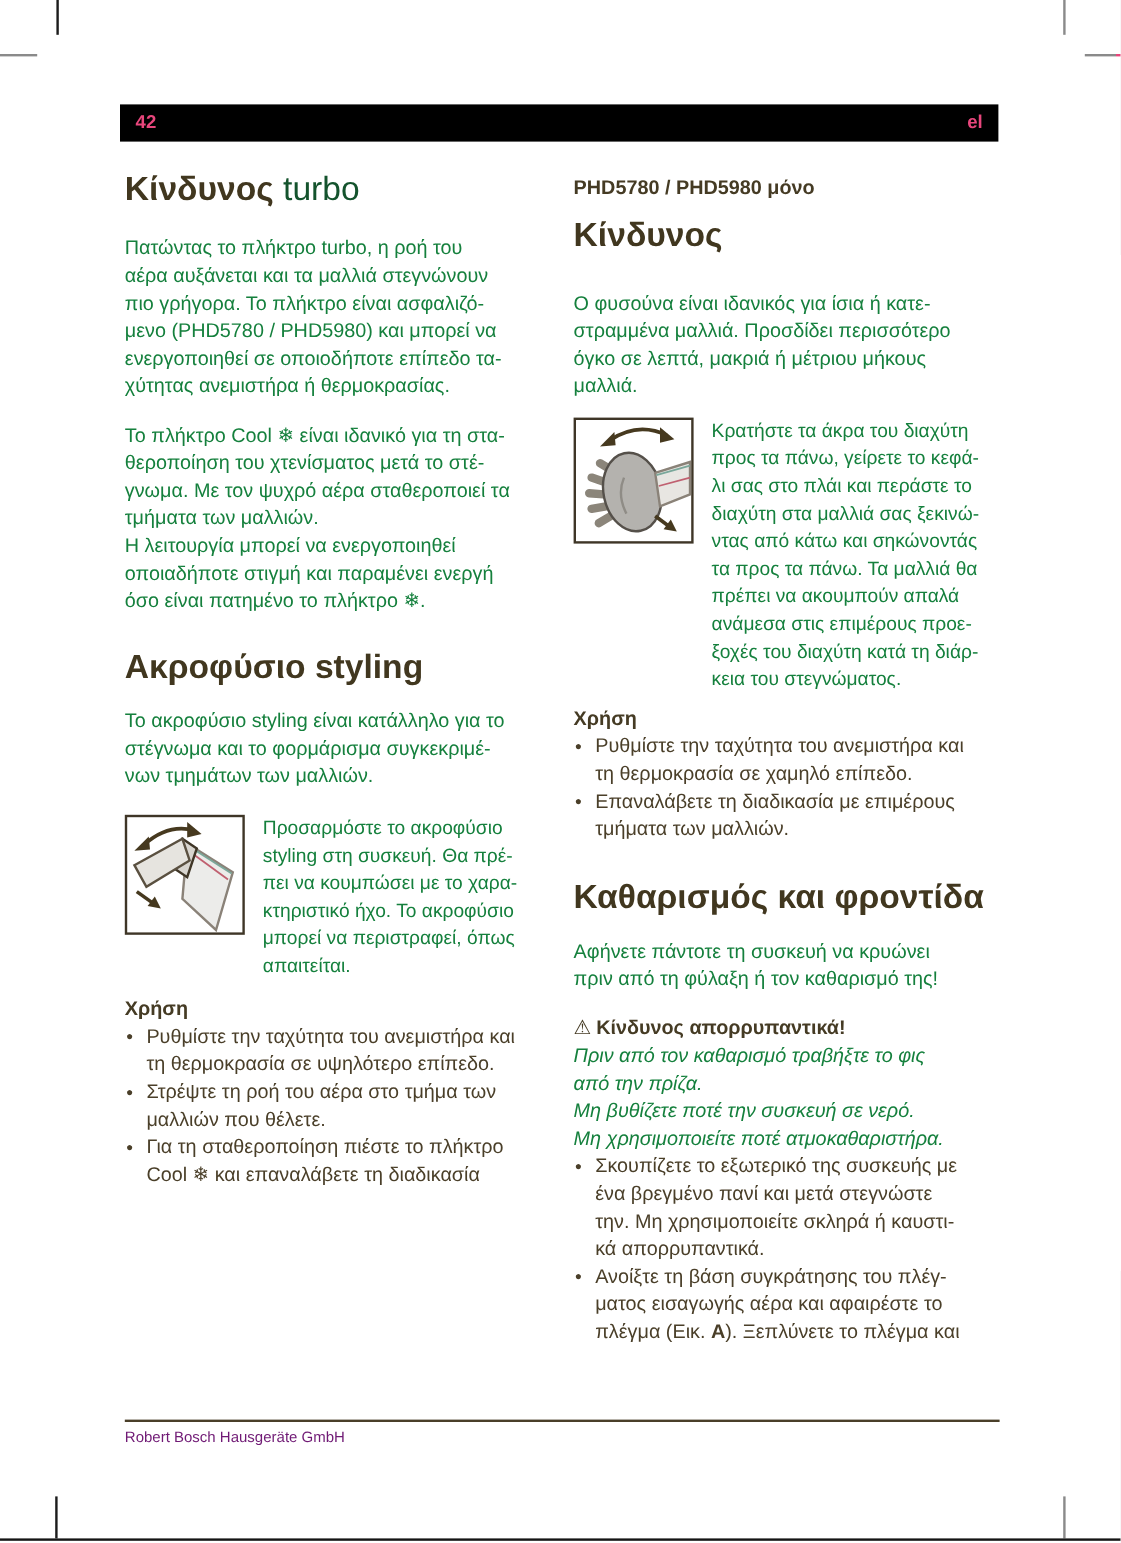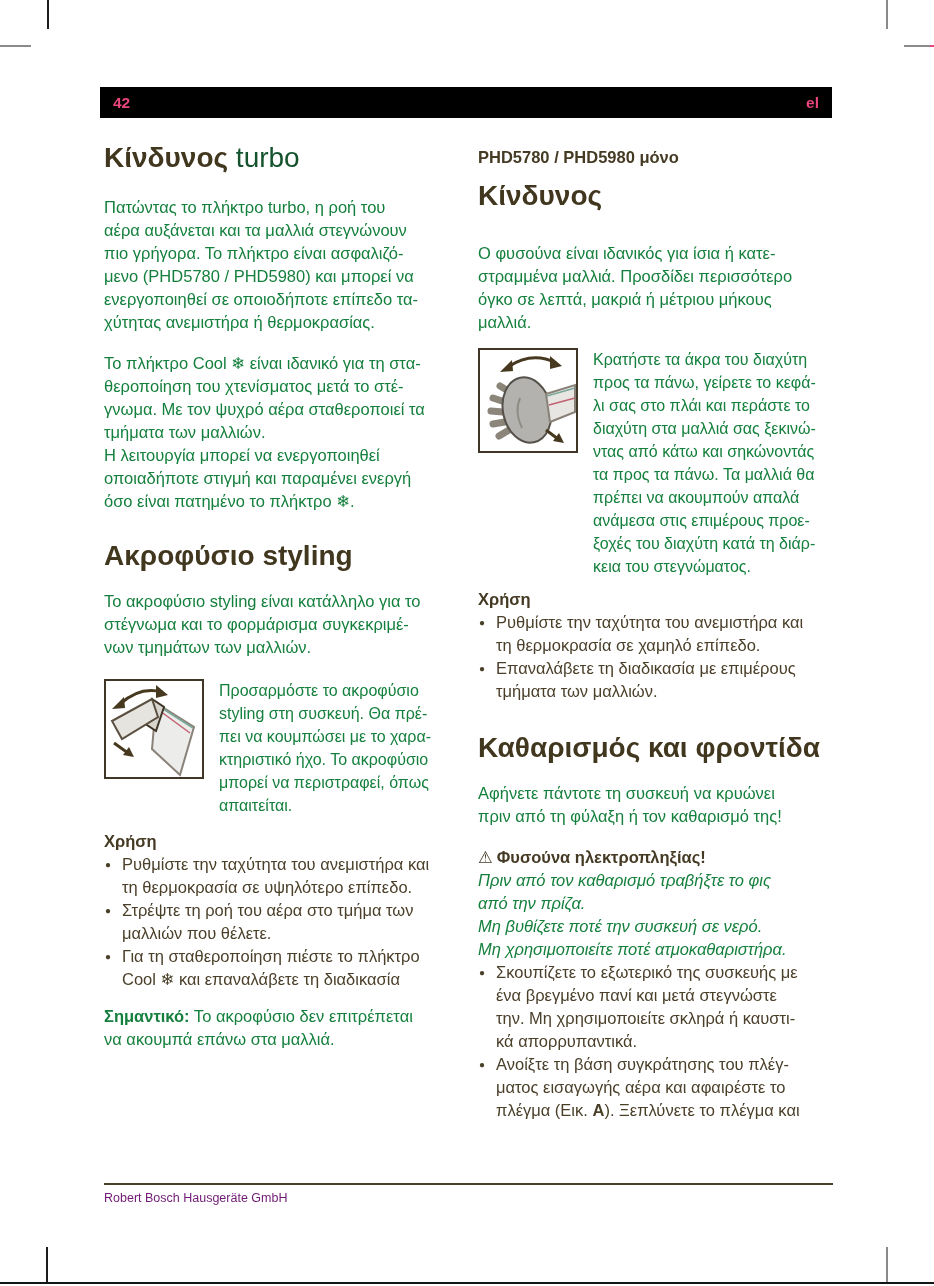--- a/index.html
+++ b/index.html
@@ -135,22 +135,20 @@
     <p class="usage-h mt13">Χρήση</p>
     <ul class="bullets">
       <li>Ρυθμίστε την ταχύτητα του ανεμιστήρα και
 τη θερμοκρασία σε υψηλότερο επίπεδο.</li>
       <li>Στρέψτε τη ροή του αέρα στο τμήμα των
 μαλλιών που θέλετε.</li>
       <li>Για τη σταθεροποίηση πιέστε το πλήκτρο
 Cool ❄ και επαναλάβετε τη διαδικασία</li>
     </ul>
 
-    <p class="body mt14"><b class="inline">Σημαντικό:</b><span> Το ακροφύσιο δεν επιτρέπεται
-να ακουμπά επάνω στα μαλλιά.</span></p>
   </div>
 
   <div class="col" id="right-col">
 
     <p class="models-note">PHD5780 / PHD5980 μόνο</p>
 
     <h1 class="mt11">Κίνδυνος</h1>
     <p class="body mt30">Ο φυσούνα είναι ιδανικός για ίσια ή κατε-
 στραμμένα μαλλιά. Προσδίδει περισσότερο
 όγκο σε λεπτά, μακριά ή μέτριου μήκους
@@ -200,21 +198,21 @@
       <li>Ρυθμίστε την ταχύτητα του ανεμιστήρα και
 τη θερμοκρασία σε χαμηλό επίπεδο.</li>
       <li>Επαναλάβετε τη διαδικασία με επιμέρους
 τμήματα των μαλλιών.</li>
     </ul>
 
     <h1 class="mt29">Καθαρισμός και φροντίδα</h1>
     <p class="body mt18">Αφήνετε πάντοτε τη συσκευή να κρυώνει
 πριν από τη φύλαξη ή τον καθαρισμό της!</p>
 
-    <p class="warn-line mt18"><span class="warn-icon">⚠</span><span>Φυσούνα ηλεκτροπληξίας!</span></p>
+    <p class="warn-line mt18"><span class="warn-icon">⚠</span><span>Κίνδυνος απορρυπαντικά!</span></p>
     <p class="body italic-body">Πριν από τον καθαρισμό τραβήξτε το φις
 από την πρίζα.
 Μη βυθίζετε ποτέ την συσκευή σε νερό.
 Μη χρησιμοποιείτε ποτέ ατμοκαθαριστήρα.</p>
 
     <ul class="bullets mt7">
       <li>Σκουπίζετε το εξωτερικό της συσκευής με
 ένα βρεγμένο πανί και μετά στεγνώστε
 την. Μη χρησιμοποιείτε σκληρά ή καυστι-
 κά απορρυπαντικά.</li>

